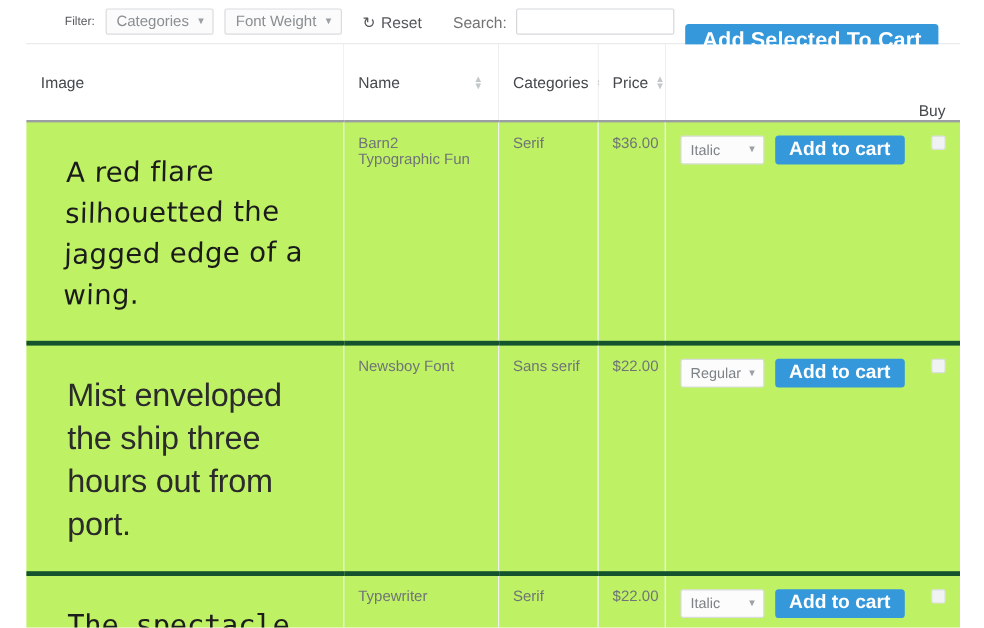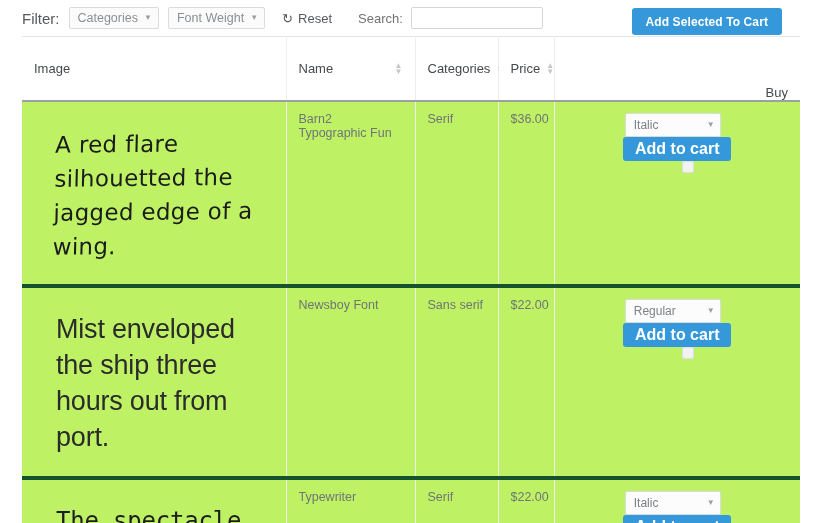--- a/index.html
+++ b/index.html
@@ -19,24 +19,25 @@
   
   .toolbar {
     height: 36px;
     display: flex;
     align-items: center;
     padding: 0 20px 0 22px;
     box-sizing: border-box;
     position: relative;
   }
   .toolbar-label {
-    font-size: 15px;
+    font-size: 10px;
     color: #56595c;
     margin-right: 9px;
     white-space: nowrap;
+    margin-left: 32px;
   }
   .fake-select {
     position: relative;
     height: 22px;
     min-width: 88px;
     border: 1px solid #d9dbdd;
     background: #fbfbfb;
     border-radius: 2px;
     display: flex;
     align-items: center;
@@ -92,28 +93,28 @@
     box-sizing: border-box;
     font-size: 12.5px;
     font-family: inherit;
     padding: 0 6px;
     color: #555;
     outline: none;
   }
   .add-selected-btn {
     position: absolute;
     right: 38px;
-    top: 8px;
+    top: 20px;
     height: 27px;
     padding: 0 14px;
     background: #3498db;
     color: #ffffff;
     border: none;
     border-radius: 3px;
-    font-size: 12px;
+    font-size: 18px;
     font-weight: bold;
     font-family: inherit;
     cursor: pointer;
     letter-spacing: 0.1px;
   }
 
   
   .table-wrap {
     padding: 0 20px 0 22px;
     box-sizing: border-box;
@@ -205,24 +206,22 @@
     font-size: 24px;
     line-height: 1.45;
     letter-spacing: -0.2px;
     color: #1d1d1d;
     padding-top: 14px;
   }
 
   
   .buy-row {
     display: flex;
-    align-items: center;
     gap: 0;
     padding-top: 1px;
-    flex-direction: column;
   }
   .weight-select {
     position: relative;
     width: 96px;
     height: 24px;
     border: 1px solid #d9dbdd;
     background: #fcfcfc;
     border-radius: 2px;
     display: flex;
     align-items: center;

